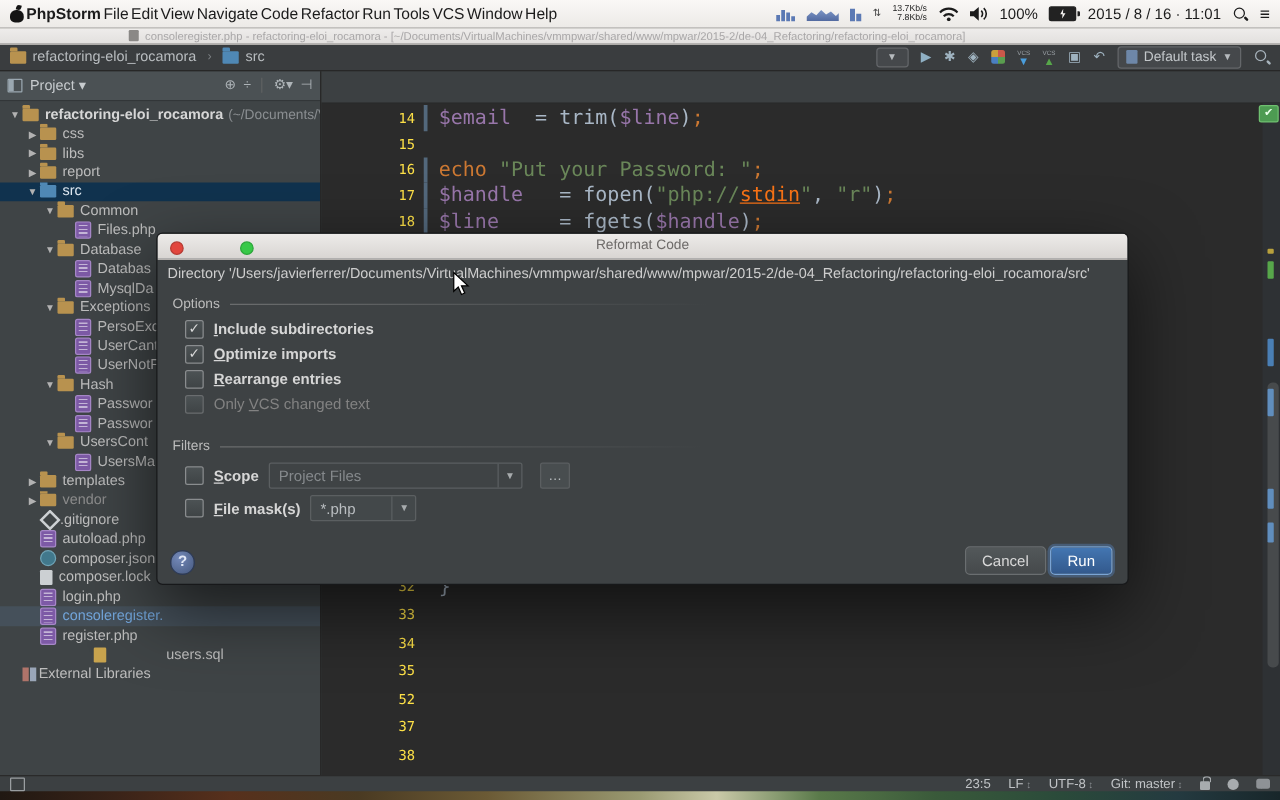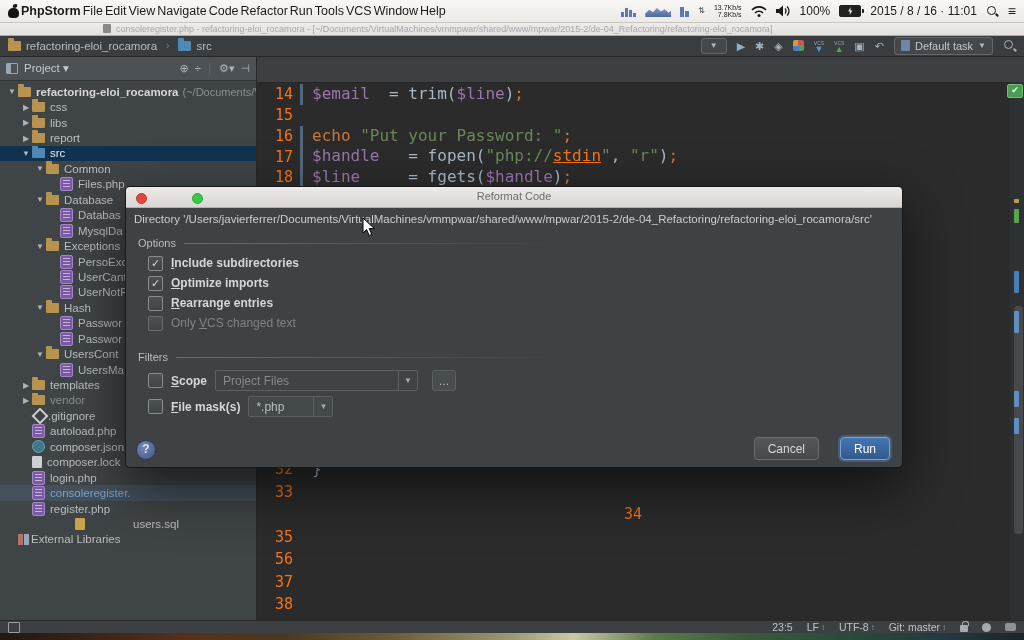--- a/index.html
+++ b/index.html
@@ -98,22 +98,22 @@
   .fi-sql{width:10px;height:12px;background:#c9a44e;border-radius:1px;}
   .fi-libraries{width:5px;height:11px;background:#b0746a;box-shadow:6px 0 0 #9aa6b8;margin-right:8px;}
 
   
   #editor{position:absolute;left:257px;top:56px;right:0;height:564px;background:#2b2b2b;}
   #editor-topstrip{position:absolute;top:0;left:0;right:0;height:26px;background:#3c4042;border-bottom:1px solid #262626;}
   .code-block{position:absolute;left:0;right:14px;}
   #code-top{top:28px;}
   #code-bottom{top:402px;}
   .code-line{display:flex;align-items:center;}
-  .gutter{width:36px;flex:0 0 auto;text-align:right;padding-right:7px;color:#f97316;
-    font-family:"DejaVu Sans Mono",monospace;font-size:15px;}
+  .gutter{width:36px;flex:0 0 auto;text-align:right;padding-right:7px;color:#fde047;
+    font-family:"DejaVu Sans Mono",monospace;font-size:11px;padding-left:39px;}
   .marker{width:3px;flex:0 0 auto;height:100%;}
   .marker.changed{background:#53687c;}
   .code-text{padding-left:9px;font-family:"DejaVu Sans Mono",monospace;font-size:16px;white-space:pre;}
   .c-var{color:#9876aa;} .c-pl{color:#a9b7c6;} .c-kw{color:#cc7832;}
   .c-str{color:#6a8759;} .c-stru{color:#f97316;text-decoration:underline;text-align:center;}
   #stripe{position:absolute;right:0;top:26px;width:14px;bottom:0;background:#2e3134;}
   #inspection-ok{position:absolute;right:1px;top:28px;width:14px;height:12px;background:#4d9b52;border:1px solid #6fc070;border-radius:2px;color:#eaffea;font-size:9px;line-height:11px;text-align:center;z-index:5;}
   .stripe-mark{position:absolute;left:4px;width:5px;border-radius:1px;}
   #scroll-thumb{position:absolute;right:1px;top:224px;width:9px;height:228px;background:rgba(255,255,255,.12);border-radius:4px;}
 
@@ -146,21 +146,21 @@
   .combo .val{padding:0 7px;font-size:12px;color:#85898c;display:flex;align-items:center;}
   .combo .arrow{width:18px;border-left:1px solid #5b5f61;display:flex;align-items:center;justify-content:center;font-size:8px;color:#a7abad;}
   .combo.disabled{background:#3f4345;}
   #scope-combo .val{width:168px;}
   #mask-combo .val{width:50px;color:#b9bdc0;}
   .browse-btn{width:22px;height:19px;margin-left:6px;border:1px solid #5b5f61;border-radius:2px;background:#484d4f;
     color:#b9bdc0;font-size:11px;display:flex;align-items:center;justify-content:center;}
   #help-btn{position:absolute;left:10px;bottom:7px;width:18px;height:18px;border-radius:50%;
     background:radial-gradient(circle at 35% 30%,#7388b8,#46597f);border:1px solid #2d3a55;
     color:#dfe6f5;font-size:12px;font-weight:700;text-align:center;line-height:17px;}
-  #dlg-buttons{position:absolute;right:12px;bottom:7px;display:flex;gap:21px;}
+  #dlg-buttons{position:absolute;right:12px;bottom:7px;display:flex;gap:3px;}
   .dlg-btn{height:21px;padding:0 13px;border-radius:4px;font-size:12px;display:flex;align-items:center;}
   #cancel-btn{background:linear-gradient(#53585a,#45494b);border:1px solid #6a6e70;color:#d9d9d9;}
   #run-btn{background:linear-gradient(#4376b2,#33598c);border:1px solid #7aa4d4;color:#fff;
     box-shadow:0 0 0 2px rgba(88,140,208,.35);}
 
   
   #statusbar{position:absolute;left:0;top:620px;right:0;height:12px;background:#3c4042;border-top:1px solid #2a2a2a;
     display:flex;align-items:center;padding:0 8px;z-index:30;}
   #tw-toggle{width:10px;height:9px;border:1.5px solid #9a9ea1;border-radius:1px;}
   #status-right{margin-left:auto;display:flex;align-items:center;gap:14px;}
@@ -473,32 +473,32 @@
         <div class="code-line" style="height: 22.5px;">
           <span class="gutter">32</span>
           <span class="marker"></span>
           <span class="code-text" style="line-height: 22.5px;"><span class="c-pl">}</span></span>
         </div>
         <div class="code-line" style="height: 22.5px;">
           <span class="gutter">33</span>
           <span class="marker"></span>
           <span class="code-text" style="line-height: 22.5px;"></span>
         </div>
-        <div class="code-line" style="height: 22.5px; justify-content: center;">
+        <div class="code-line" style="height: 22.5px;">
           <span class="gutter">34</span>
           <span class="marker"></span>
           <span class="code-text" style="line-height: 22.5px;"></span>
         </div>
         <div class="code-line" style="height: 22.5px;">
           <span class="gutter">35</span>
           <span class="marker"></span>
           <span class="code-text" style="line-height: 22.5px;"></span>
         </div>
         <div class="code-line" style="height: 22.5px;">
-          <span class="gutter">56</span>
+          <span class="gutter">52</span>
           <span class="marker"></span>
           <span class="code-text" style="line-height: 22.5px;"></span>
         </div>
         <div class="code-line" style="height: 22.5px;">
           <span class="gutter">37</span>
           <span class="marker"></span>
           <span class="code-text" style="line-height: 22.5px;"></span>
         </div>
         <div class="code-line" style="height: 22.5px;">
           <span class="gutter">38</span>

